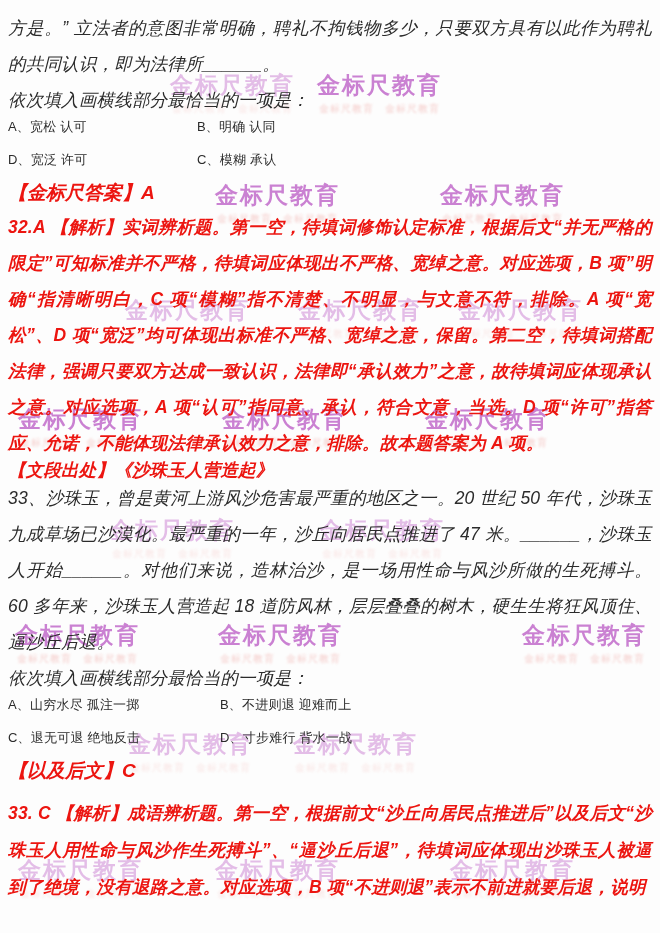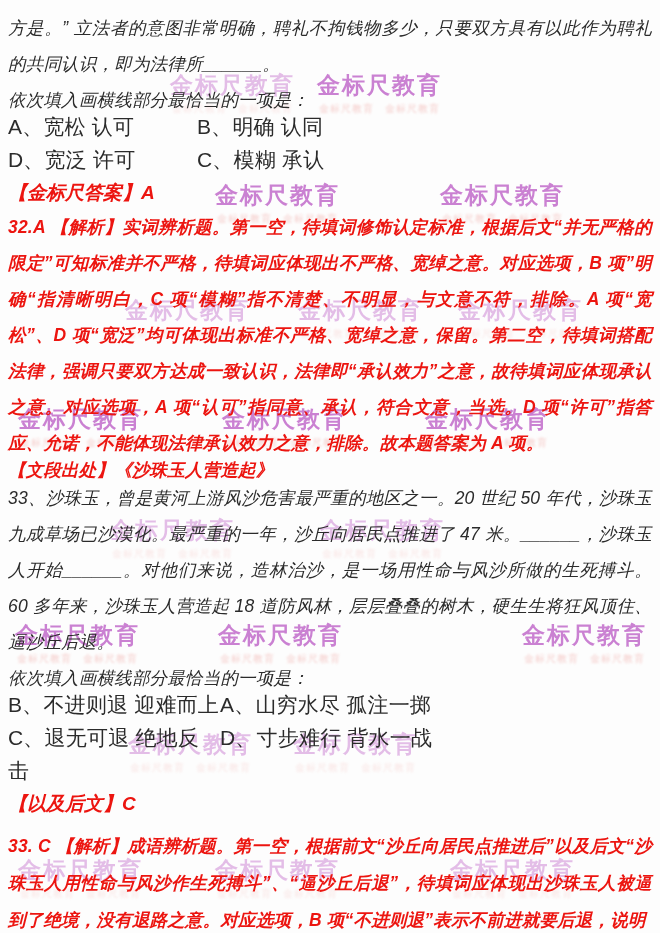--- a/index.html
+++ b/index.html
@@ -24,21 +24,21 @@
     white-space:nowrap;filter:blur(.8px);opacity:.8;
   }
   .wm--faint{opacity:.28;}
 
   
   .content{position:relative;z-index:1;padding:10px 8px 0 8px;}
   p{margin:0;font-style:italic;}
   .para{font-size:17.5px;line-height:36px;letter-spacing:.2px;text-align:justify;}
   .red{color:#ec1510;font-weight:bold;}
   .opts{
-    display:grid;font-size:21px;line-height:33px;
+    display:grid;font-size:13px;line-height:33px;
     margin-top:-8px;letter-spacing:.2px;
   }
   .opts32{grid-template-columns:189px 1fr;}
   .opts33{grid-template-columns:212px 1fr;}
   .answer-line{font-size:19px;line-height:33px;}
   .analysis{line-height:36px;}
   .source-line{margin-top:-9px;line-height:37px;}
   .p33{margin-top:-9px;}
   .analysis2{margin-top:8px;line-height:37px;}
 </style>
@@ -147,22 +147,22 @@
 
     <p class="para red analysis">32.A 【解析】实词辨析题。第一空，待填词修饰认定标准，根据后文“并无严格的限定”可知标准并不严格，待填词应体现出不严格、宽绰之意。对应选项，B 项”明确“指清晰明白，C 项“模糊”指不清楚、不明显，与文意不符，排除。A 项“宽松”、D 项“宽泛”均可体现出标准不严格、宽绰之意，保留。第二空，待填词搭配法律，强调只要双方达成一致认识，法律即“承认效力”之意，故待填词应体现承认之意。对应选项，A 项“认可”指同意、承认，符合文意，当选。D 项“许可”指答应、允诺，不能体现法律承认效力之意，排除。故本题答案为 A 项。</p>
 
     <p class="para red source-line">【文段出处】《沙珠玉人营造起》</p>
 
     <p class="para p33">33、沙珠玉，曾是黄河上游风沙危害最严重的地区之一。20 世纪 50 年代，沙珠玉九成草场已沙漠化。最严重的一年，沙丘向居民点推进了 47 米。______，沙珠玉人开始______。对他们来说，造林治沙，是一场用性命与风沙所做的生死搏斗。60 多年来，沙珠玉人营造起 18 道防风林，层层叠叠的树木，硬生生将狂风顶住、逼沙丘后退。</p>
 
     <p class="para">依次填入画横线部分最恰当的一项是：</p>
 
     <div class="opts opts33">
+      <span>A、山穷水尽 孤注一掷</span>
       <span>B、不进则退 迎难而上</span>
-      <span>A、山穷水尽 孤注一掷</span>
       <span>C、退无可退 绝地反击</span>
       <span>D、寸步难行 背水一战</span>
     </div>
 
     <p class="answer-line red">【以及后文】C</p>
 
     <p class="para red analysis2">33. C 【解析】成语辨析题。第一空，根据前文“沙丘向居民点推进后”以及后文“沙珠玉人用性命与风沙作生死搏斗”、“逼沙丘后退”，待填词应体现出沙珠玉人被逼到了绝境，没有退路之意。对应选项，B 项“不进则退”表示不前进就要后退，说明</p>
 
   </div>
 </div>

